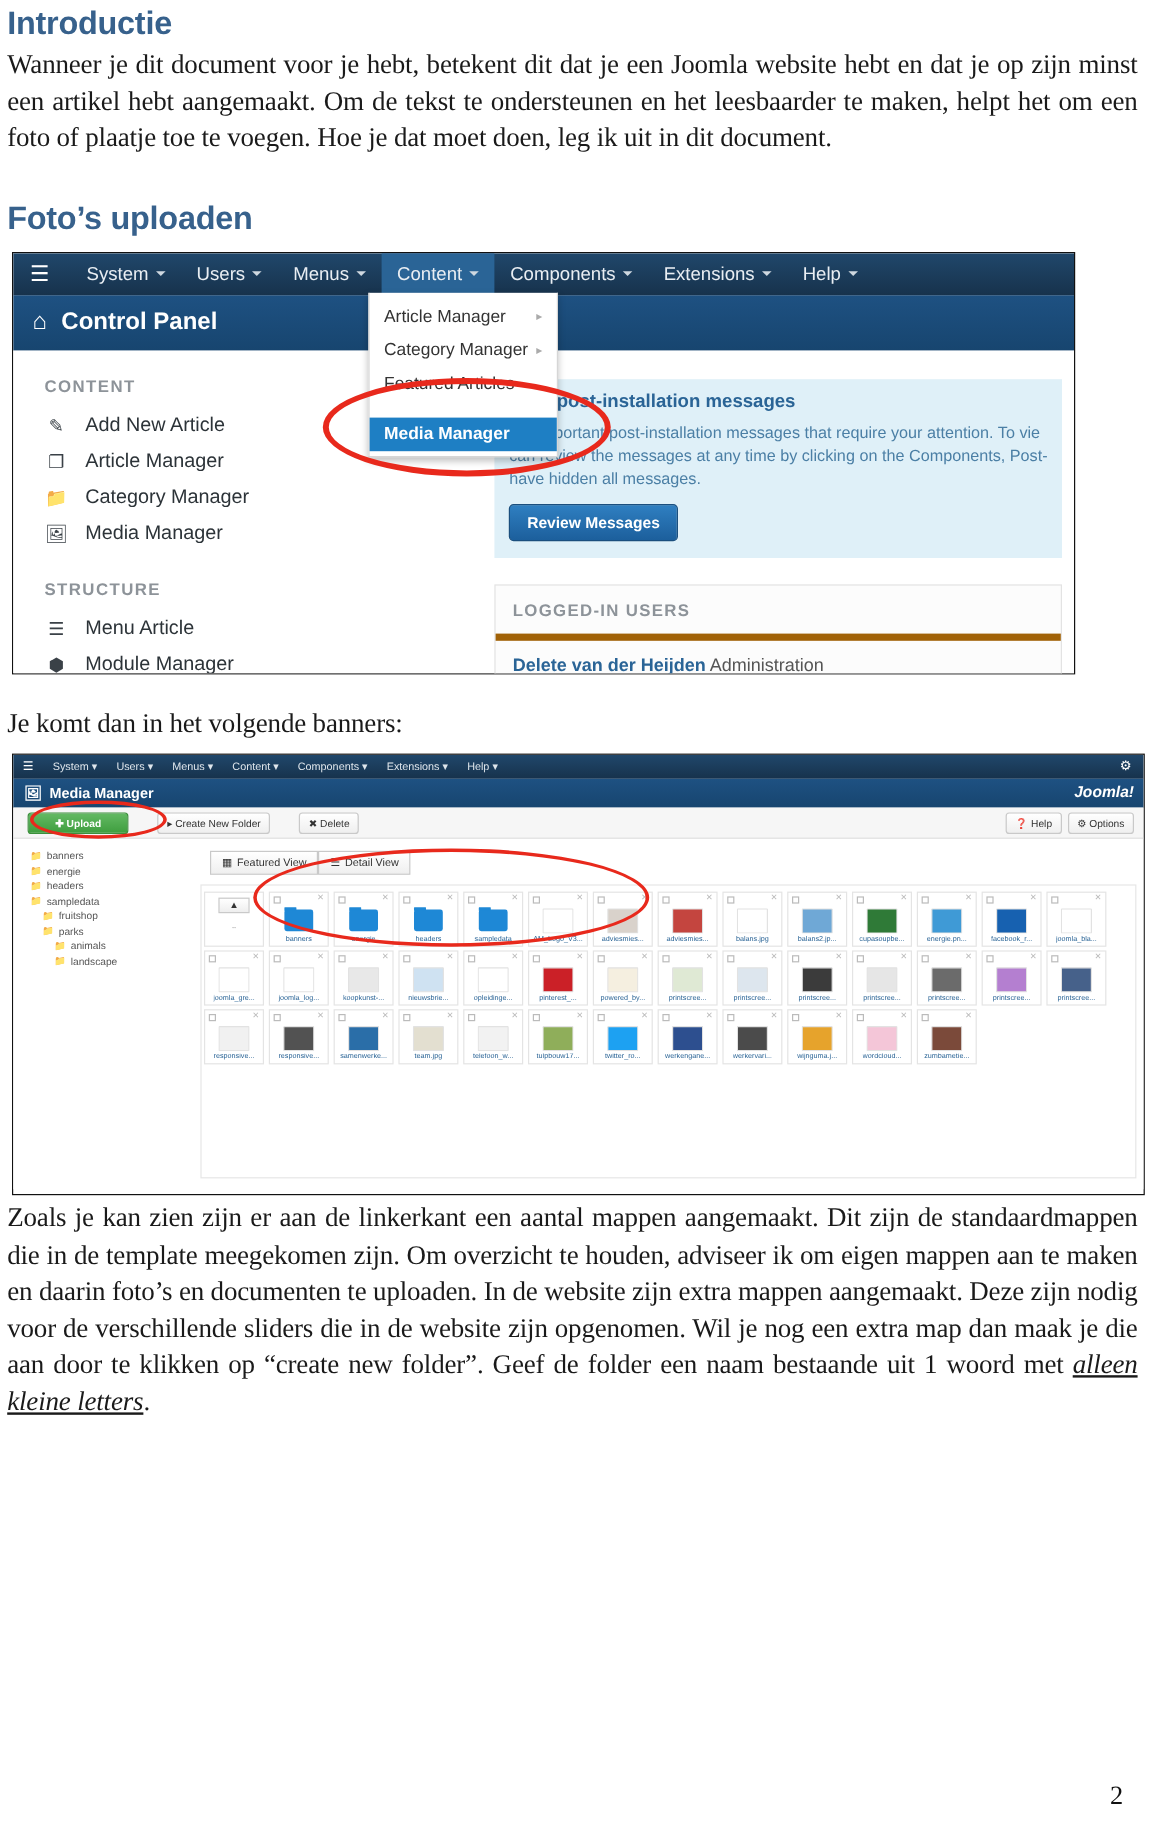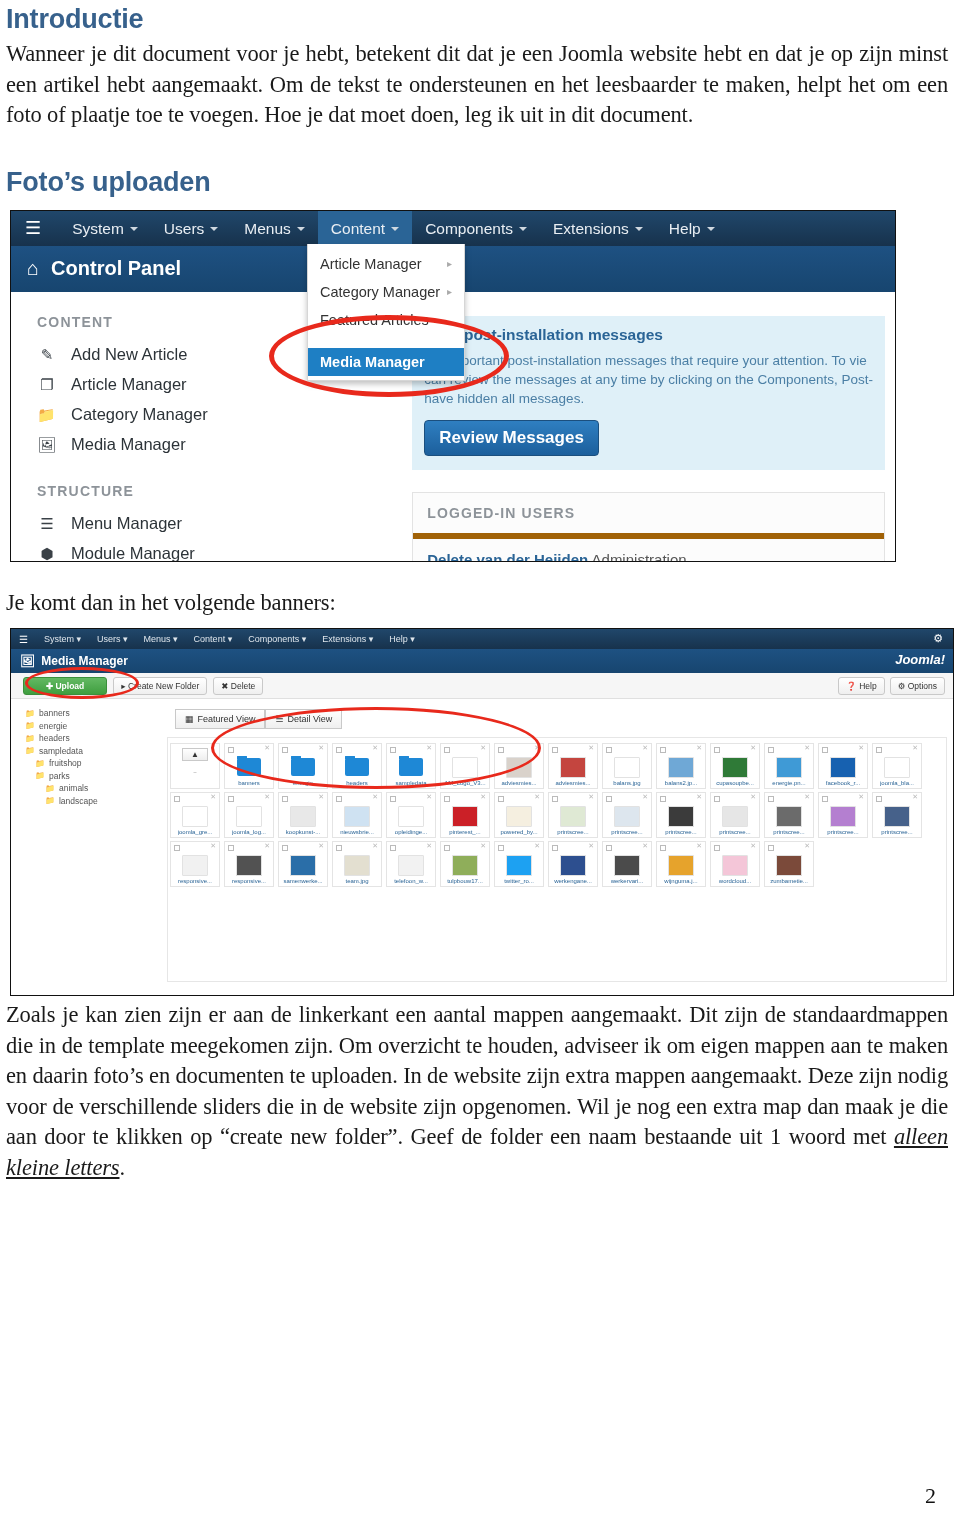--- a/index.html
+++ b/index.html
@@ -80,21 +80,21 @@
   .cp-right { flex:1; padding:24px 10px 0 0; position:relative;}
   .msg-panel {
     background:#dff0f8; border:0; padding:10px 12px 14px 12px;
     color:#2b6a96; font-family:"Liberation Sans",sans-serif;
   }
   .msg-title { font-weight:bold; font-size:15.5px; color:#2a6496; margin-bottom:7px;}
   .msg-line { font-size:13.5px; color:#4b7fa5; line-height:19px; white-space:nowrap; overflow:hidden;}
   .btn-review {
     display:inline-block; margin-top:12px;
     background: linear-gradient(#2f7fc1,#1c5f9c); color:#fff;
-    font-family:"Liberation Sans",sans-serif; font-size:17px; font-weight:bold;
+    font-family:"Liberation Sans",sans-serif; font-size:13px; font-weight:bold;
     padding:7px 14px; border:1px solid #1b4f7e; border-radius:4px;
   }
   .users-panel { margin-top:22px; border:1px solid #e3e3e3; background:#fcfcfc;}
   .users-head { font-family:"Liberation Sans",sans-serif; font-size:14px; color:#8d9399;
     letter-spacing:1.1px; font-weight:bold; padding:12px 14px; border-bottom:6px solid #a16207;}
   .users-row { padding:12px 14px; font-family:"Liberation Sans",sans-serif; font-size:15px;}
   .users-row b { color:#2a6496; }
   .users-row span { color:#555; font-size:15px;}
 
   
@@ -121,21 +121,21 @@
   .mm-menubar { height:20px; background:#1c3d5c; background:linear-gradient(#20476b,#17324c);
     display:flex; align-items:center; padding-left:8px; position:relative;}
   .mm-menubar .mi { color:#dfe6ec; font-family:"Liberation Sans",sans-serif; font-size:9px; padding:0 8px;}
   .mm-menubar .jg { color:#fff; font-size:10px; margin-right:8px;}
   .mm-gear { position:absolute; right:10px; top:3px; color:#fff; font-size:11px;}
   .mm-subbar { height:24px; background:linear-gradient(#1e5182,#17456f); display:flex; align-items:center;
     padding-left:9px; color:#fff; font-family:"Liberation Sans",sans-serif; font-size:12px; font-weight:bold;
     position:relative;}
   .mm-joomla-logo { position:absolute; right:8px; top:3px; color:#fff; font-size:13px; font-weight:bold; font-style:italic;}
   .mm-toolbar { height:26px; background:#f6f6f6; border-bottom:1px solid #e0e0e0; display:flex;
-    align-items:center; padding-left:12px; gap:6px; position:relative;}
+    align-items:center; padding-left:12px; gap:24px; position:relative;}
   .tb-btn { font-family:"Liberation Sans",sans-serif; font-size:8.5px; color:#333;
     border:1px solid #c9c9c9; background:linear-gradient(#fff,#efefef); border-radius:3px; padding:3px 7px;}
   .tb-btn.green { background:linear-gradient(#63b963,#3f9e3f); color:#fff; border-color:#3b8f3b; font-weight:bold; padding:3px 22px;}
   .tb-right { position:absolute; right:8px; display:flex; gap:5px;}
   .mm-body { display:flex; height:292px; background:#fff;}
   .mm-tree { width:150px; padding:8px 0 0 14px; }
   .tree-item { font-family:"Liberation Sans",sans-serif; font-size:8.5px; color:#555;
      display:flex; align-items:center; gap:4px; height:12.5px;}
   .folder-ico { color:#333; font-size:8px;}
   .mm-main { flex:1; padding:6px 6px 0 6px;}
@@ -211,21 +211,21 @@
         </div>
         <div class="cp-link">
           <span class="cp-ico">🖼</span>
           <span>Media Manager</span>
         </div>
 
         <div class="cp-group-title" style="margin-top:23px">STRUCTURE</div>
 
         <div class="cp-link">
           <span class="cp-ico">☰</span>
-          <span>Menu Manager</span>
+          <span>Menu Article</span>
         </div>
         <div class="cp-link">
           <span class="cp-ico">⬢</span>
           <span>Module Manager</span>
         </div>
       </div>
 
       <div class="cp-right">
         <div class="msg-panel">
           <div class="msg-title">have post-installation messages</div>

